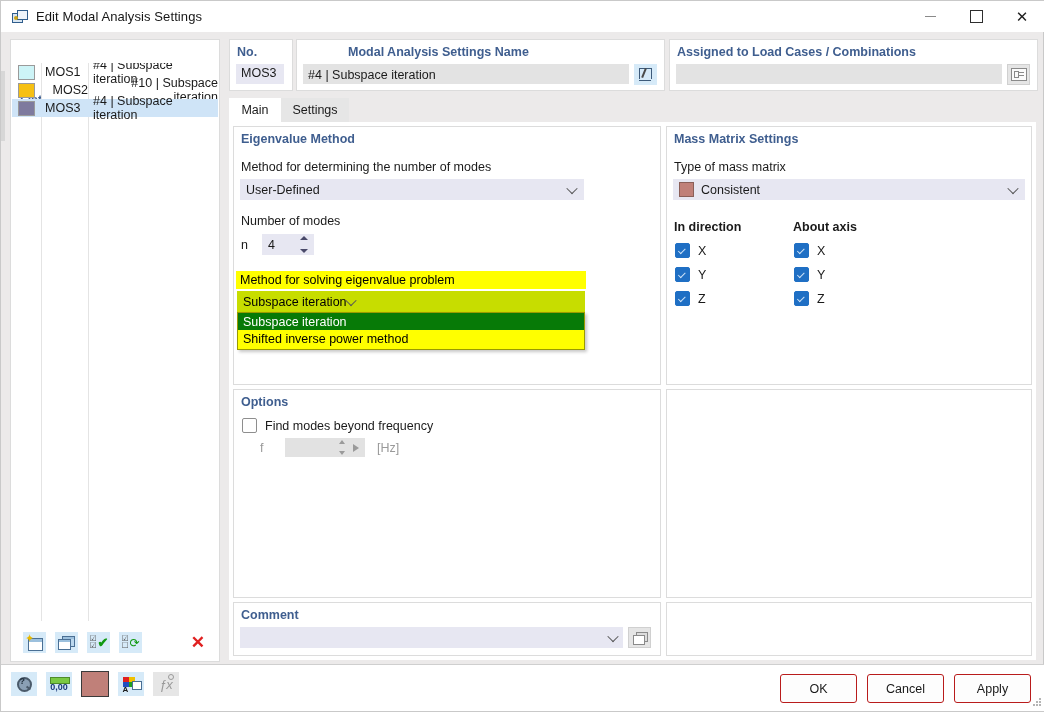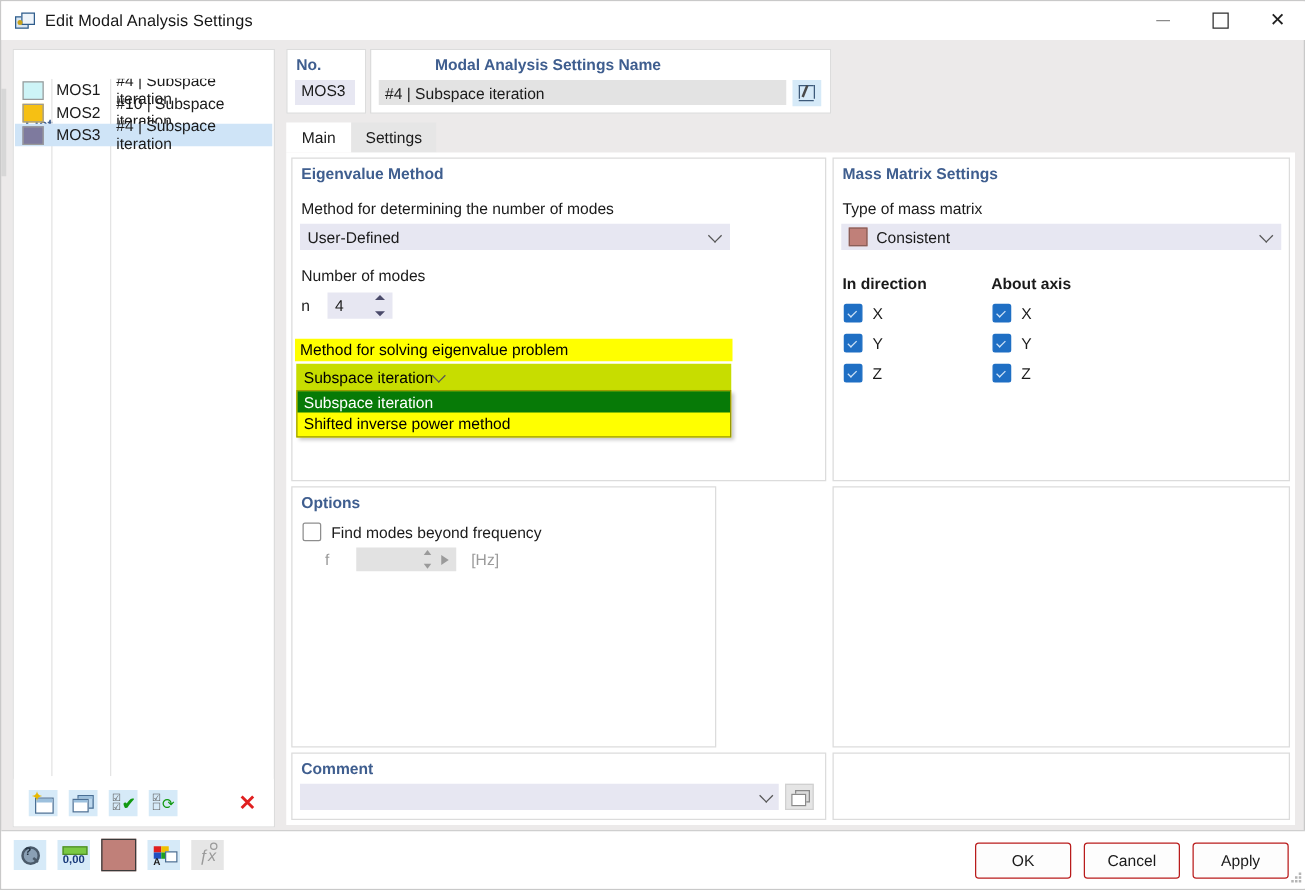--- a/index.html
+++ b/index.html
@@ -375,21 +375,21 @@
       <div class="lg-col-b"></div>
 
       <div class="list-row" style="position:relative;">
         <div class="lr-color">
           <div class="lr-swatch" style="background:#cdf4f7;"></div>
         </div>
         <div class="lr-code">MOS1</div>
         <div class="lr-desc">#4 | Subspace iteration</div>
       </div>
 
-      <div class="list-row" style="position:relative;">
+      <div class="list-row" style="position:relative;text-align:right;">
         <div class="lr-color">
           <div class="lr-swatch" style="background:#f6c013;"></div>
         </div>
         <div class="lr-code">MOS2</div>
         <div class="lr-desc">#10 | Subspace iteration</div>
       </div>
 
       <div class="list-row selected" style="position:relative;">
         <div class="lr-color">
           <div class="lr-swatch" style="background:#7e7a9e;"></div>
@@ -441,20 +441,31 @@
     <div class="name-edit-btn">
       <div class="icon-pencil">
         <div class="br"></div>
           <div class="brl"></div>
           <div class="brr"></div>
           <div class="pen"></div>
       </div>
     </div>
   </div>
 
+  <div class="assigned-box">
+    <div class="assigned-label">Assigned to Load Cases / Combinations</div>
+    <div class="assigned-input"></div>
+    <div class="assigned-btn">
+      <div class="icon-card">
+        <div class="sq"></div>
+          <div class="ln a"></div>
+          <div class="ln b"></div>
+      </div>
+    </div>
+  </div>
 
   <div class="tabs">
     <div class="tab active">Main</div>
     <div class="tab inactive">Settings</div>
   </div>
 
   <div class="content">
 
     <div class="grpbox" style="left:4px; top:4px; width:428px; height:259px;">
       <div class="grp-legend">Eigenvalue Method</div>
@@ -543,21 +554,21 @@
         </div>
         <div class="cbrow">
           <span class="cbox">
               <span class="tick"></span>
             </span>
           <span class="cb-label">Z</span>
         </div>
       </div>
     </div>
 
-    <div class="grpbox" style="left:4px; top:267px; width:340px; height:209px;">
+    <div class="grpbox" style="left:4px; top:267px; width:428px; height:209px;">
       <div class="grp-legend">Options</div>
 
       <div class="cbrow" style="position:absolute; left:8px; top:28px;">
         <span class="cbox empty"></span>
         <span class="cb-label">Find modes beyond frequency</span>
       </div>
 
       <div class="fld-label" style="position:absolute; left:26px; top:51px; color:#9a9a9a;">f</div>
       <div class="f-spin" style="position:absolute; left:51px; top:48px;">
         <span></span>

